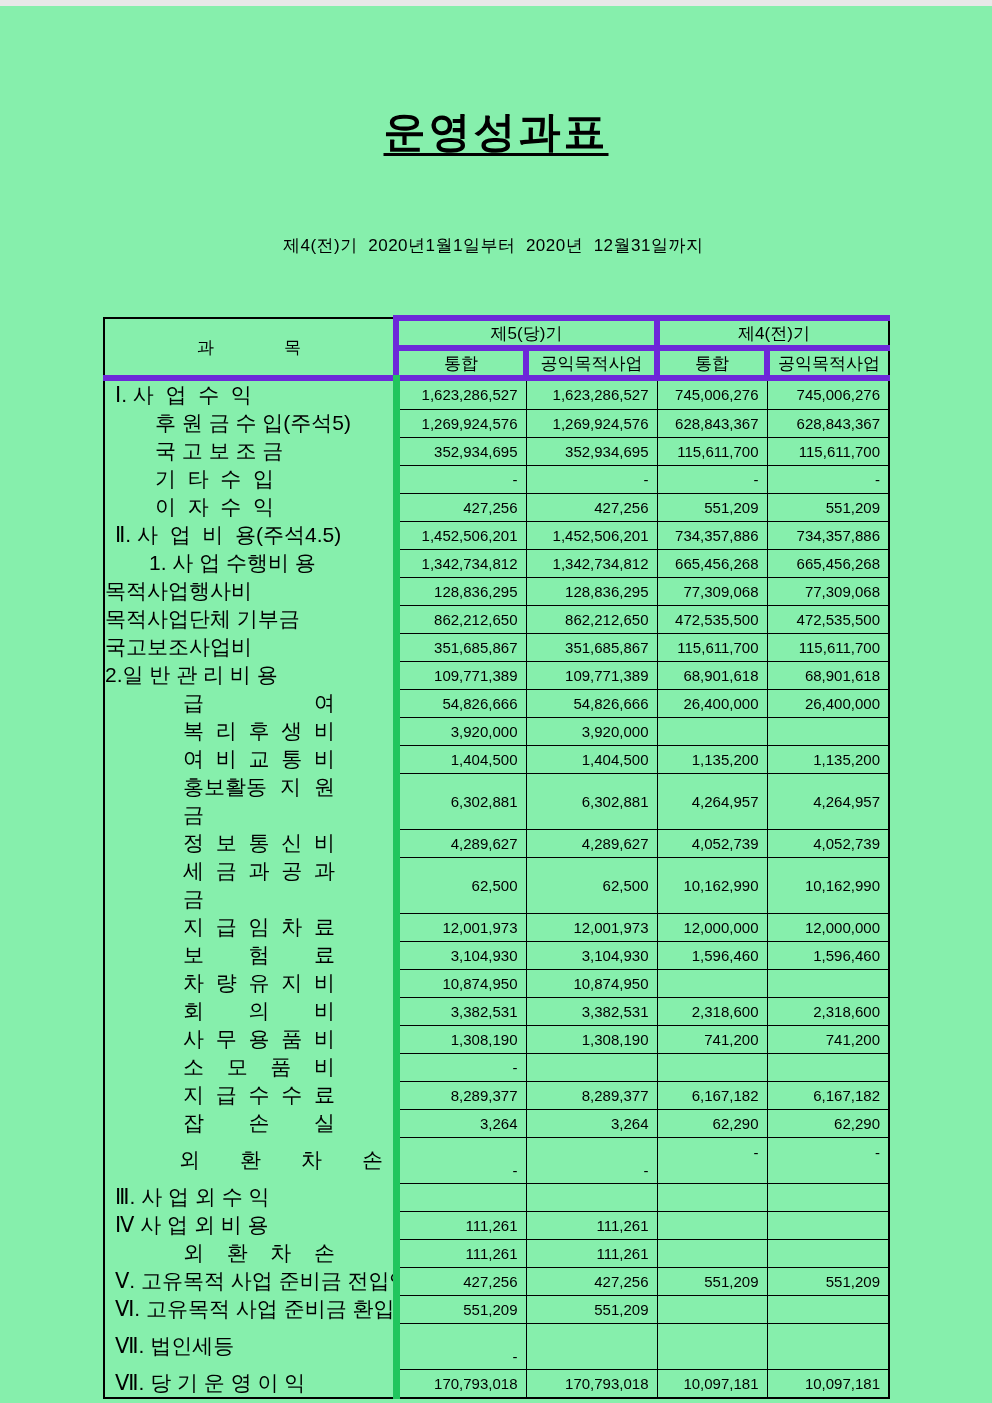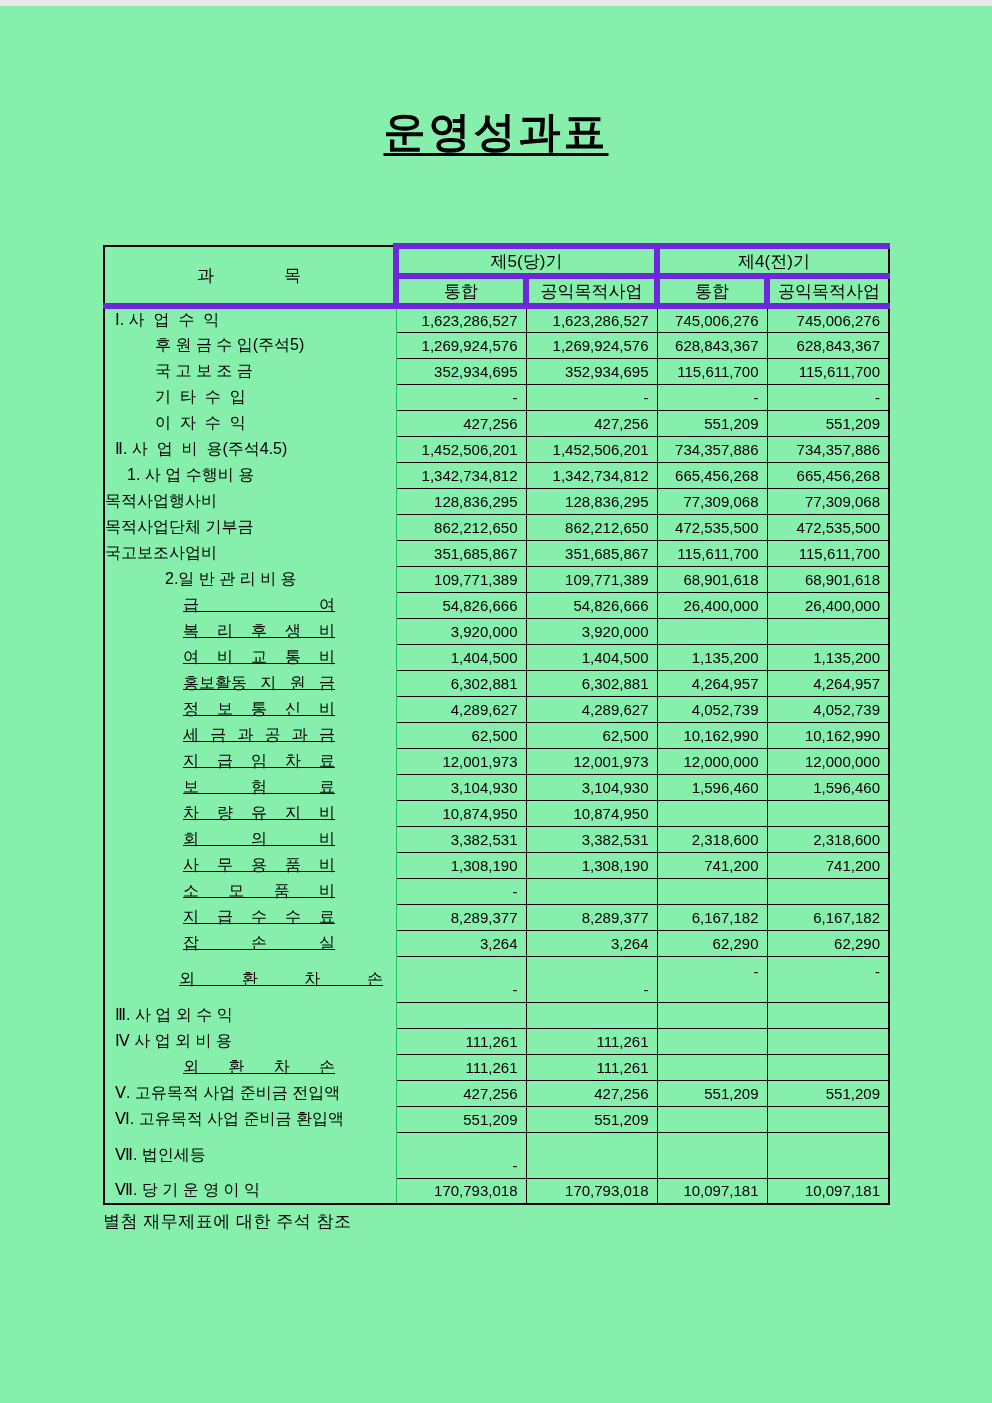--- a/index.html
+++ b/index.html
@@ -31,33 +31,32 @@
 
   thead th { border:6px solid #6d28d9; font-weight:400; font-size:17px; height:30px; text-align:center; }
   th.subject-head { border-top:none; border-left:none; }
   th.subject-head .jspan { display:inline-block; width:104px; text-align:justify; text-align-last:justify; }
   thead tr:first-child th:last-child { border-right:none; }
   thead tr:nth-child(2) th:last-child { border-right:none; }
 
   tbody td { font-size:15px; height:26px; vertical-align:middle; }
   tr.tall td { height:46px; }
   td.row-label {
-    border-right:1px solid #22c55e; border-top:none; border-bottom:none; border-left:none;
-    white-space:pre; font-size:16px; overflow:hidden;
+    border-right:7px solid #22c55e; border-top:none; border-bottom:none; border-left:none;
+    white-space:pre; font-size:21px; overflow:hidden;
   }
   td.row-label .jspan {
     display:inline-block; text-align:justify; text-align-last:justify; white-space:normal;
     vertical-align:middle;
-    text-decoration:underline;
   }
   .lbl-roman { padding-left:10px; }
   .lbl-sub1  { padding-left:50px; }
-  .lbl-num1  { padding-left:22px; }
+  .lbl-num1  { padding-left:44px; }
   .lbl-sub2  { }
-  .lbl-num2  { padding-left:60px; }
+  .lbl-num2  { }
   .lbl-sub3  { padding-left:78px; }
   .lbl-sub3 .jspan { width:152px; }
   .lbl-sub3w { padding-left:74px; }
   .lbl-sub3w .jspan { width:204px; }
 
   td.value-cell {
     border:1px solid #000; text-align:right; padding-right:8px; font-size:15px;
   }
   tbody td.value-cell:last-child { border-right:none; }
   tbody tr:last-child td { border-bottom:none; }
@@ -67,20 +66,21 @@
   .footnote { margin:5px 0 0 103px; font-size:17px; letter-spacing:0.5px; white-space:pre; }
 </style>
 </head>
 <body>
 
 <div class="page">
 
   <div class="title"><span>운영성과표</span></div>
 
   <div class="periods">
+    <div>제4(전)기  2020년1월1일부터  2020년  12월31일까지</div>
   </div>
 
 
   <table class="fs">
     <colgroup>
       <col class="c-subj">
         <col class="c-v1">
         <col class="c-v2">
         <col class="c-v3">
         <col class="c-v4">

